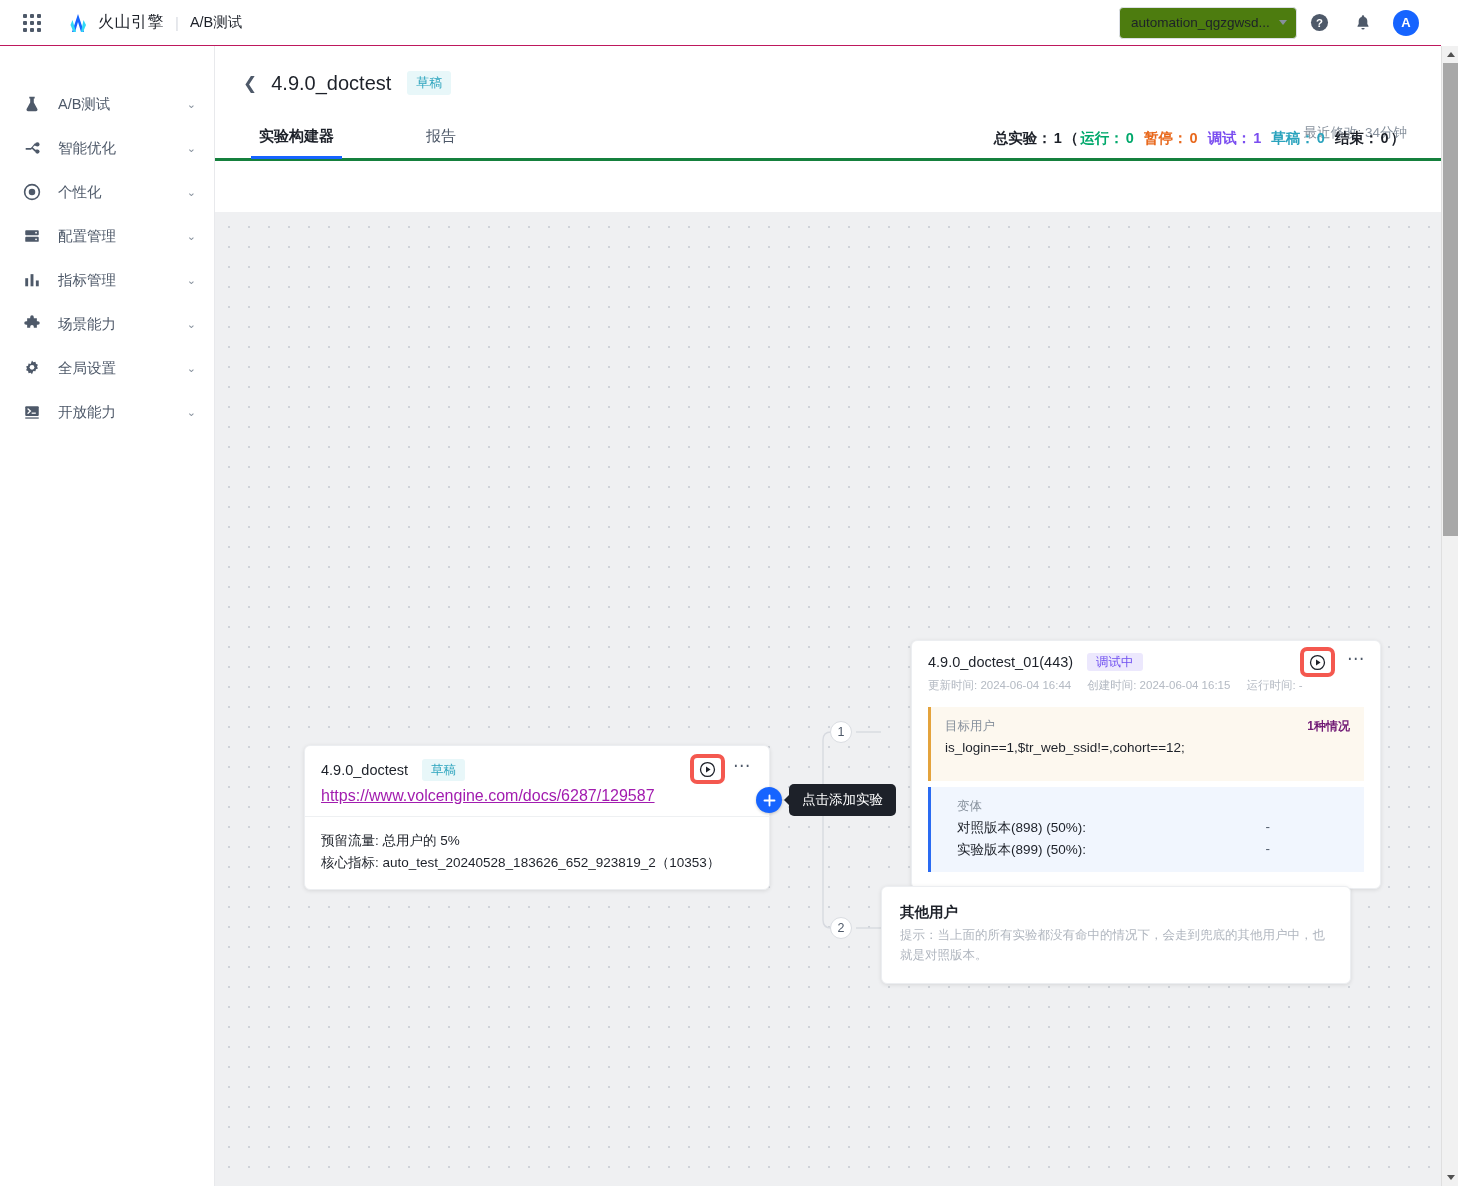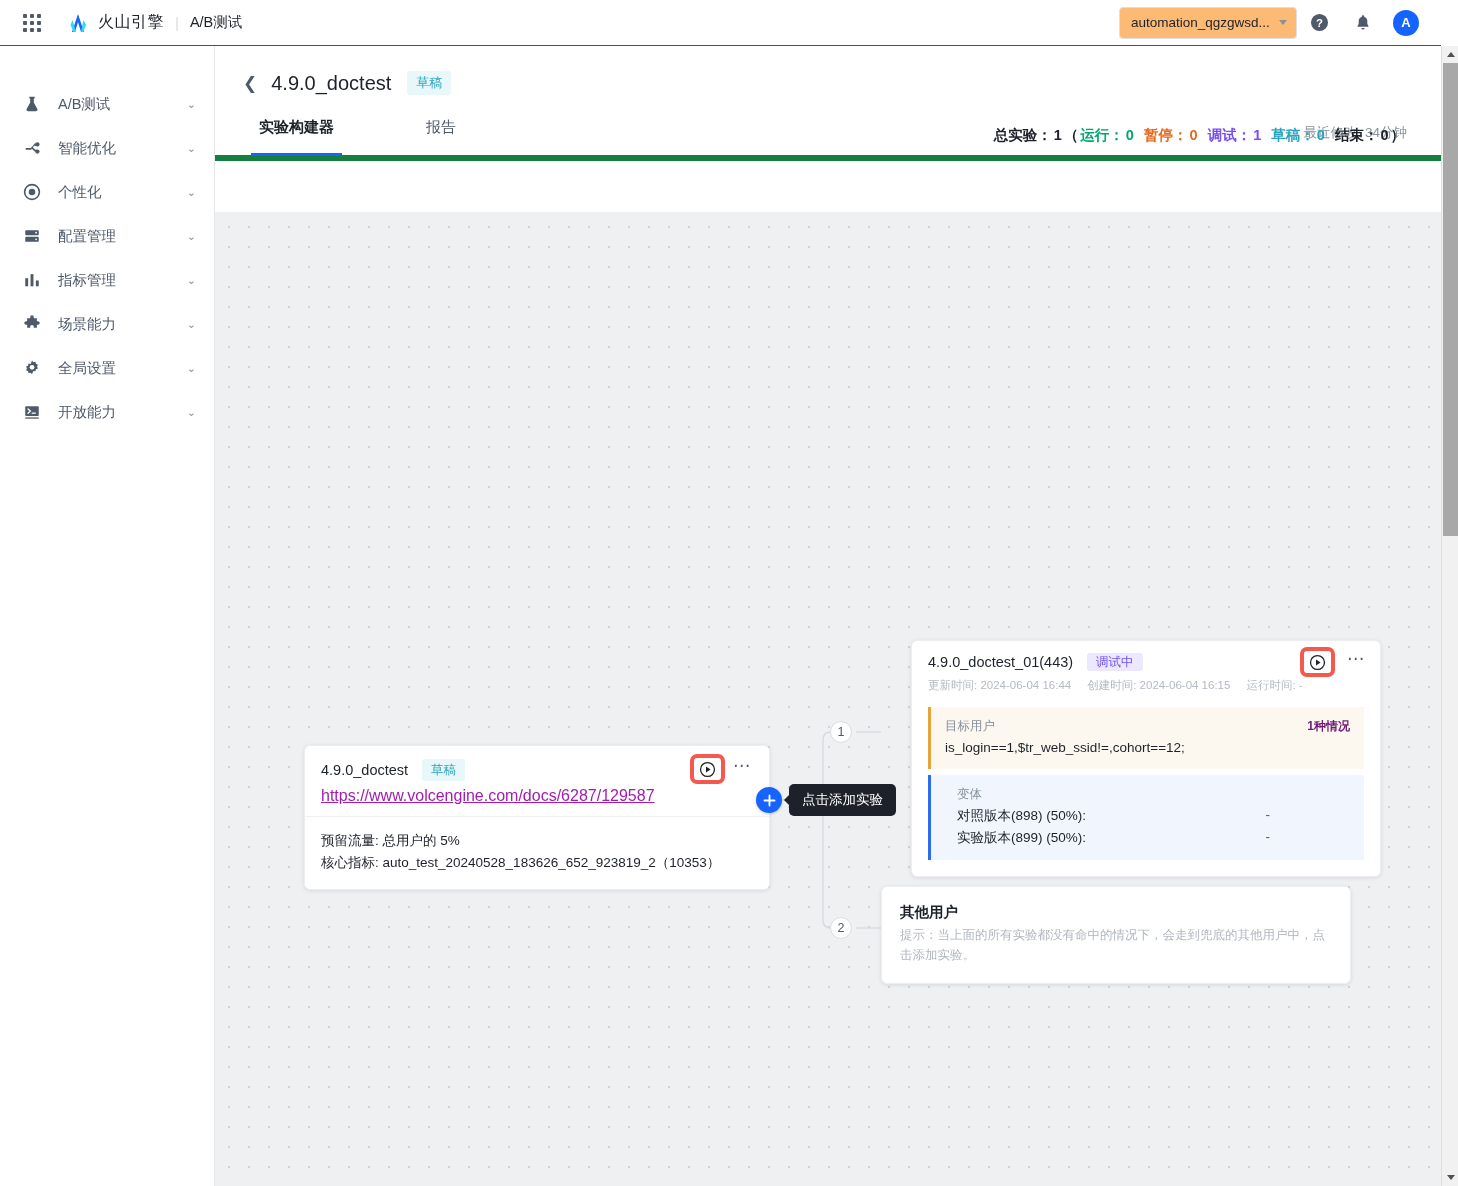--- a/index.html
+++ b/index.html
@@ -29,21 +29,21 @@
     margin-left: 9px; font-size: 16px; color: #1d2129; letter-spacing: .5px;
   }
   .brand-sep { margin: 0 11px; color: #d9dde3; font-size: 15px; }
   .brand-sub { font-size: 14.5px; color: #1d2129; }
   .topbar-right {
     margin-left: auto; display: flex; align-items: center; gap: 0; padding-right: 22px;
   }
   .project-select {
     width: 178px; height: 32px; border: 1px solid #dcdfe6; border-radius: 4px;
     display: flex; align-items: center; padding: 0 9px 0 11px;
-    font-size: 13.5px; color: #1d2129; cursor: pointer; background: #fdba74;
+    font-size: 13.5px; color: #1d2129; cursor: pointer; background: #4d7c0f;
   }
   .project-select .psname {
     flex: 1; overflow: hidden; white-space: nowrap; text-overflow: ellipsis;
   }
   .caret { width: 0; height: 0; border-left: 4.5px solid transparent; border-right: 4.5px solid transparent;
            border-top: 5px solid #86909c; margin-left: 6px; }
   .icon-btn { width: 44px; height: 46px; display: flex; align-items: center; justify-content: center; cursor: pointer; }
   .avatar {
     width: 26px; height: 26px; border-radius: 50%; background: #1664ff; color: #fff;
     font-size: 13px; display: flex; align-items: center; justify-content: center;
@@ -76,22 +76,22 @@
     display: inline-flex; align-items: center; justify-content: center;
     height: 24px; padding: 0 9px; border-radius: 3px; font-size: 13px; margin-left: 16px;
   }
   .badge-draft { background: #e8f7f9; color: #2aa3bd; }
   .badge-debug { background: #ece8fd; color: #6f4ff0; }
   .last-mod {
     position: absolute; right: 34px; top: 78px; font-size: 13.5px; color: #86909c;
   }
 
   .tabrow {
-    margin-top: 20px; height: 43px; border-bottom: 6px solid #15803d;
-    display: flex; padding-left: 40px; position: relative;
+    margin-top: 20px; height: 43px; border-bottom: 3px solid #15803d;
+    display: flex; align-items: flex-end; padding-left: 40px; position: relative;
   }
   .tab {
     font-size: 15px; color: #4e5969; padding: 0 4px 12px; margin-right: 84px;
     cursor: pointer; position: relative;
   }
   .tab.active { color: #1d2129; font-weight: bold; }
   .tab.active:after {
     content: ""; position: absolute; left: -4px; right: -4px; bottom: -1px; height: 3px; background: #1664ff;
   }
   .stats {
@@ -139,21 +139,21 @@
     letter-spacing: 1px; cursor: pointer; line-height: 8px;
   }
 
   .card-right { left: 696px; top: 428px; width: 470px; }
   .exp-head { padding: 12px 16px 10px; position: relative; }
   .exp-meta { font-size: 11.5px; color: #b4bac3; margin-top: 7px; }
   .exp-meta em { font-style: normal; margin-right: 16px; }
 
   .sec-target {
     margin: 4px 16px 0; background: #fdf8ef; border-left: 3px solid #e4a33c;
-    padding: 11px 14px 14px; position: relative;
+    padding: 11px 14px 26px; position: relative;
   }
   .sec-variant {
     margin: 6px 16px 16px; background: #f1f6fe; border-left: 3px solid #2a6bf2;
     padding: 11px 26px 13px;
   }
   .sec-label { font-size: 12.5px; color: #86909c; }
   .sec-text { font-size: 13.5px; color: #1d2129; margin-top: 5px; }
   .sec-count { position: absolute; right: 14px; top: 11px; font-size: 12px; color: #701a75; font-weight: bold; }
   .var-row { display: flex; justify-content: space-between; font-size: 13.5px; color: #1d2129; margin-top: 4px; }
   .var-row .dash { color: #4e5969; padding-right: 68px; }
@@ -439,21 +439,21 @@
         </div>
         <div class="var-row">
           <span>实验版本(899) (50%):</span>
           <span class="dash">-</span>
         </div>
       </div>
     </div>
 
     <div class="card card-other">
       <div class="other-title">其他用户</div>
-      <div class="other-tip">提示：当上面的所有实验都没有命中的情况下，会走到兜底的其他用户中，点击添加实验。</div>
+      <div class="other-tip">提示：当上面的所有实验都没有命中的情况下，会走到兜底的其他用户中，也就是对照版本。</div>
     </div>
 
   </div>
 </div>
 
 <div class="scrollbar">
   <div class="sb-arrow">
     <span class="sb-tri-up"></span>
   </div>
   <div class="sb-thumb"></div>

